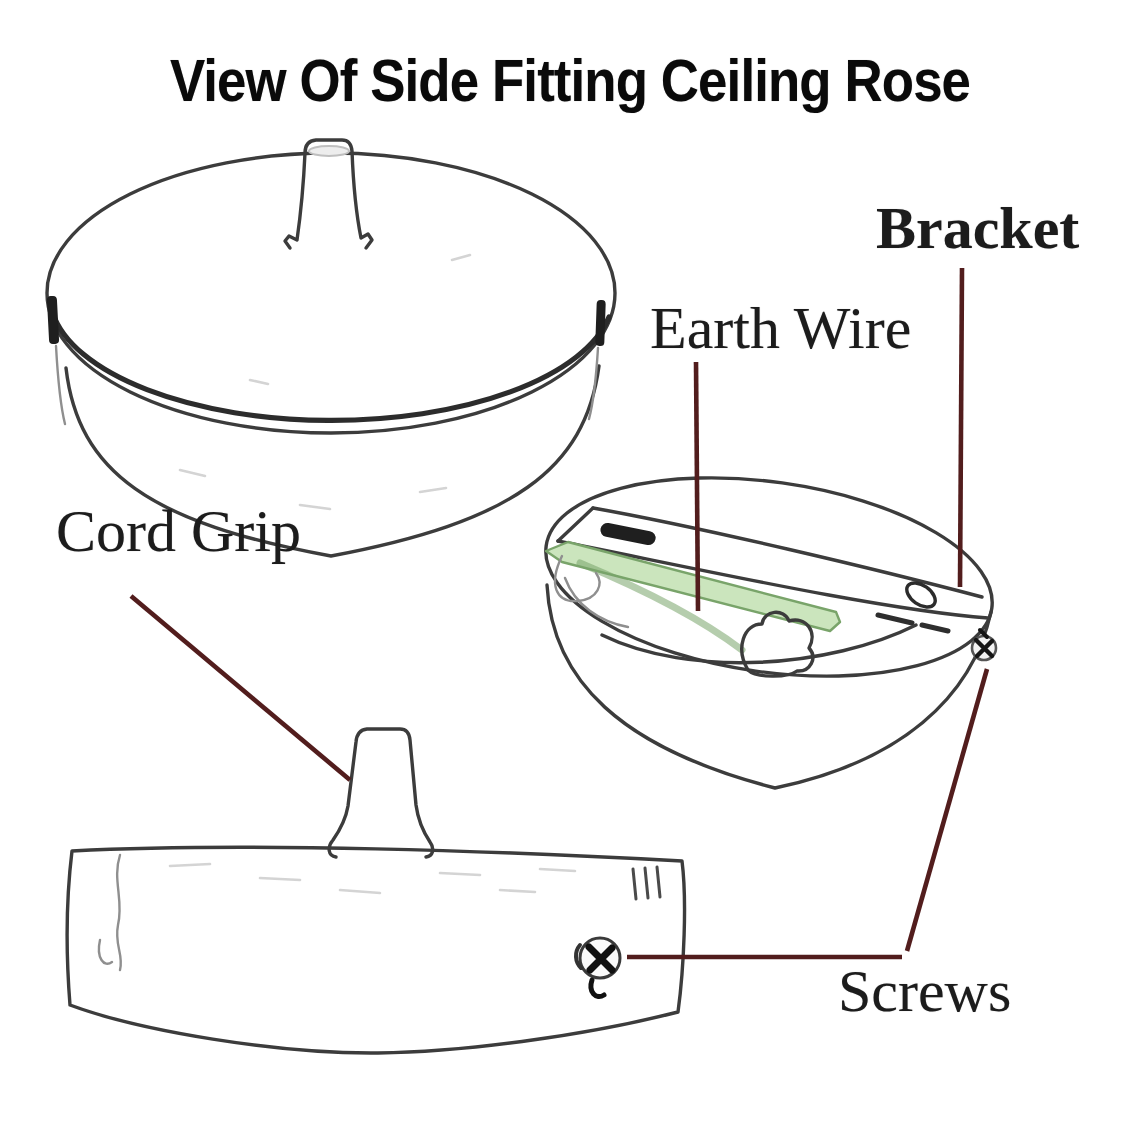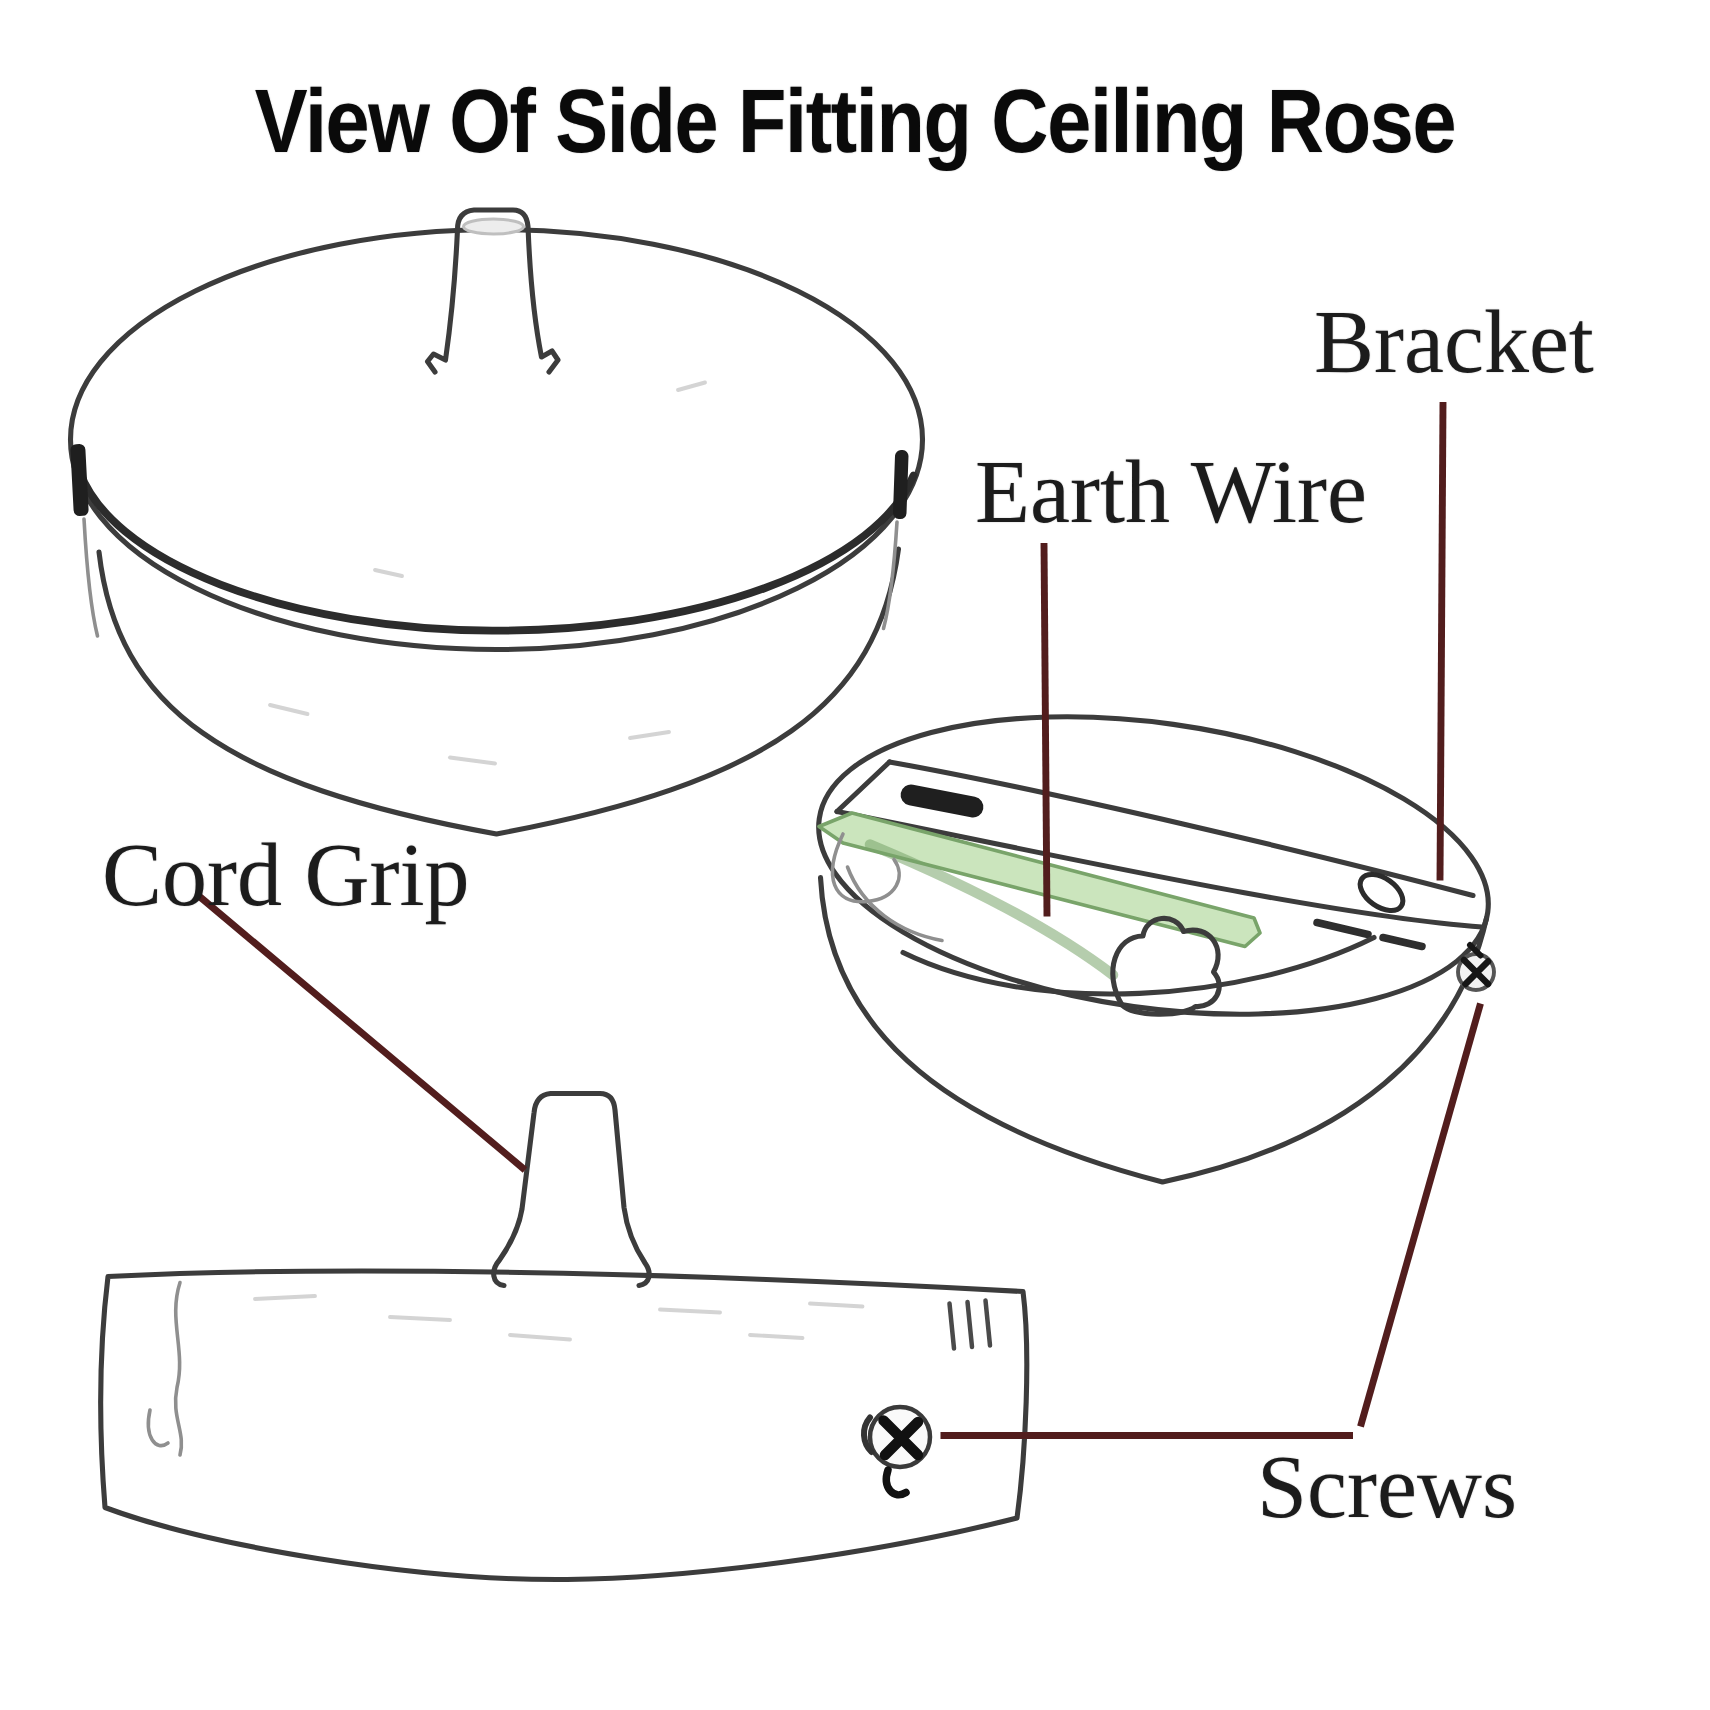--- a/index.html
+++ b/index.html
@@ -15,23 +15,23 @@
     font-weight:bold;font-size:60px;letter-spacing:-1px;color:#0a0a0a;
     transform:scaleX(.88);transform-origin:50% 50%;
     text-shadow:0 0 1px rgba(0,0,0,.35);
     white-space:nowrap;
   }
   .part-label{
     position:absolute;font-family:"Liberation Serif", serif;
     font-size:60px;color:#1c1c1c;line-height:1.05;white-space:nowrap;
     text-shadow:0 0 1px rgba(0,0,0,.30);
   }
-  .lbl-bracket{left:876px;top:197px;}
+  .lbl-bracket{left:876px;top:197px;font-weight:bold;}
   .lbl-earth-wire{left:650px;top:297px;}
-  .lbl-cord-grip{left:56px;top:552px;margin-left:12px;}
+  .lbl-cord-grip{left:56px;top:500px;}
   .lbl-screws{left:838px;top:960px;text-align:right;}
   svg.diagram{position:absolute;left:0;top:0;filter:blur(.35px);}
   .sk{fill:none;stroke:#3c3c3c;stroke-width:3.4;stroke-linecap:round;stroke-linejoin:round;}
   .sk-heavy{fill:none;stroke:#2c2c2c;stroke-width:5.2;stroke-linecap:round;stroke-linejoin:round;}
   .sk-light{fill:none;stroke:#8f8f8f;stroke-width:2.4;stroke-linecap:round;stroke-linejoin:round;}
   .sk-faint{fill:none;stroke:#bdbdbd;stroke-width:2.6;stroke-linecap:round;opacity:.65;}
   .dark-fill{fill:#1f1f1f;stroke:none;}
   .wire-outline{stroke:#79a46a;stroke-width:2.4;stroke-linejoin:round;}
   .wire-strand{fill:none;stroke-width:7;stroke-linecap:round;opacity:.55;}
   .leaders{fill:none;stroke-width:4.6;stroke-linecap:butt;}

